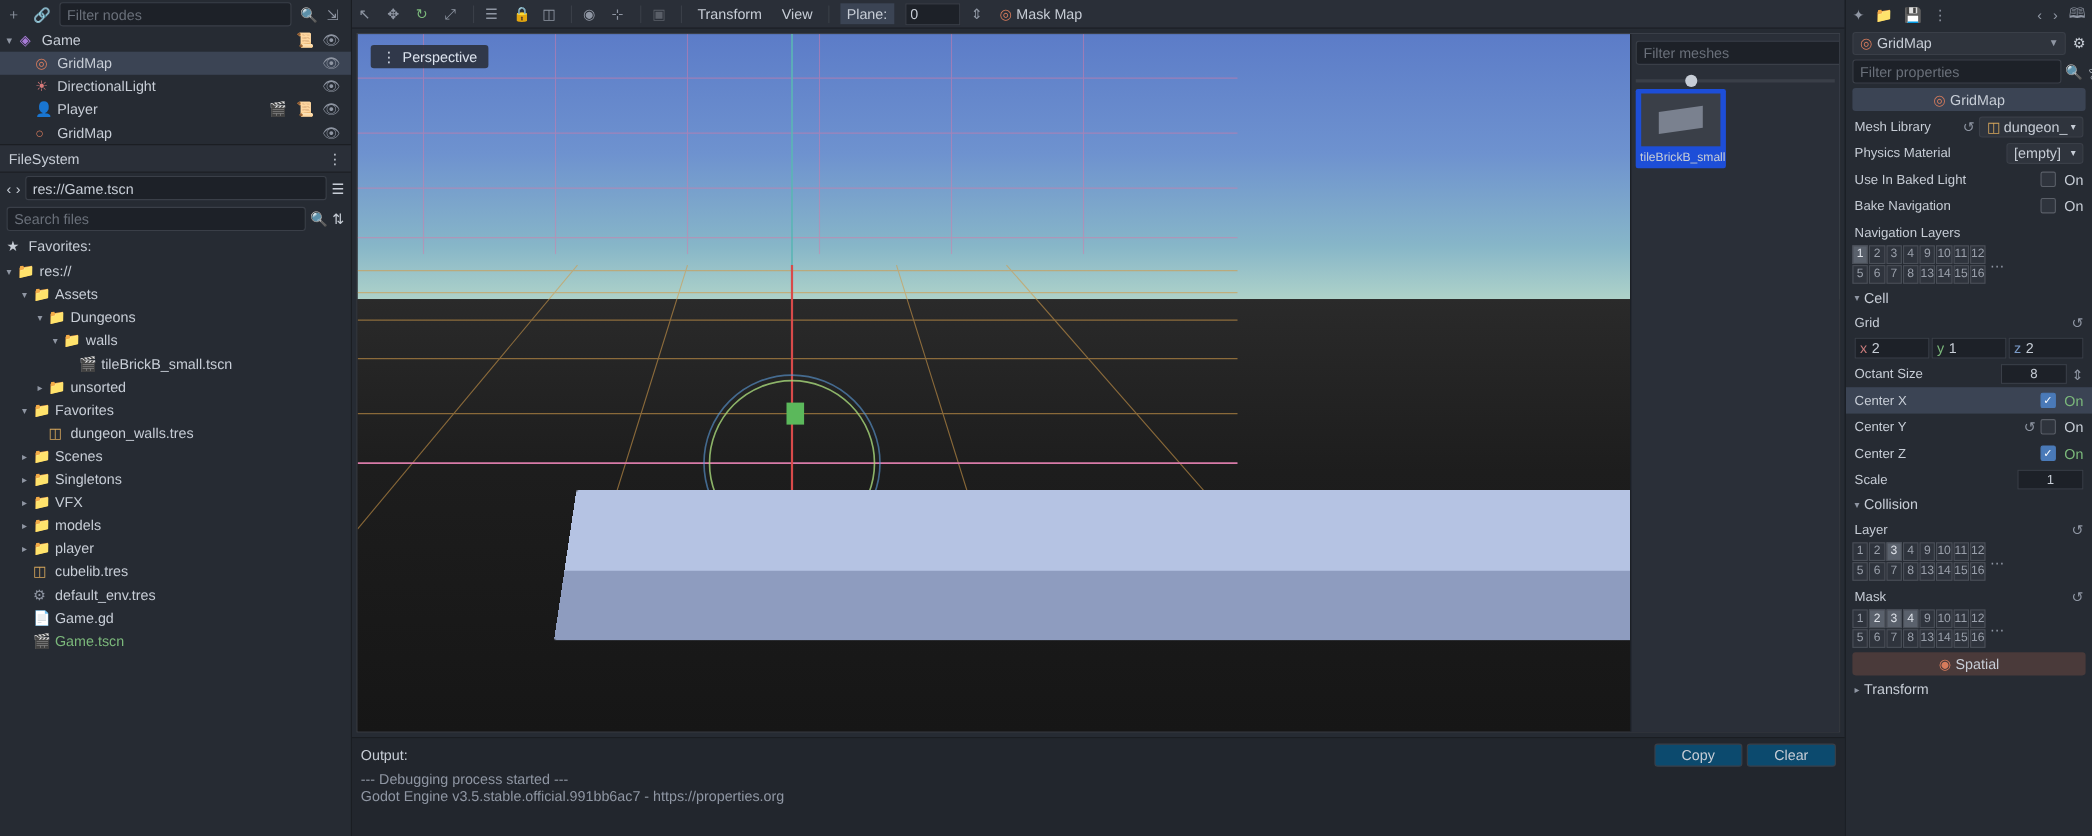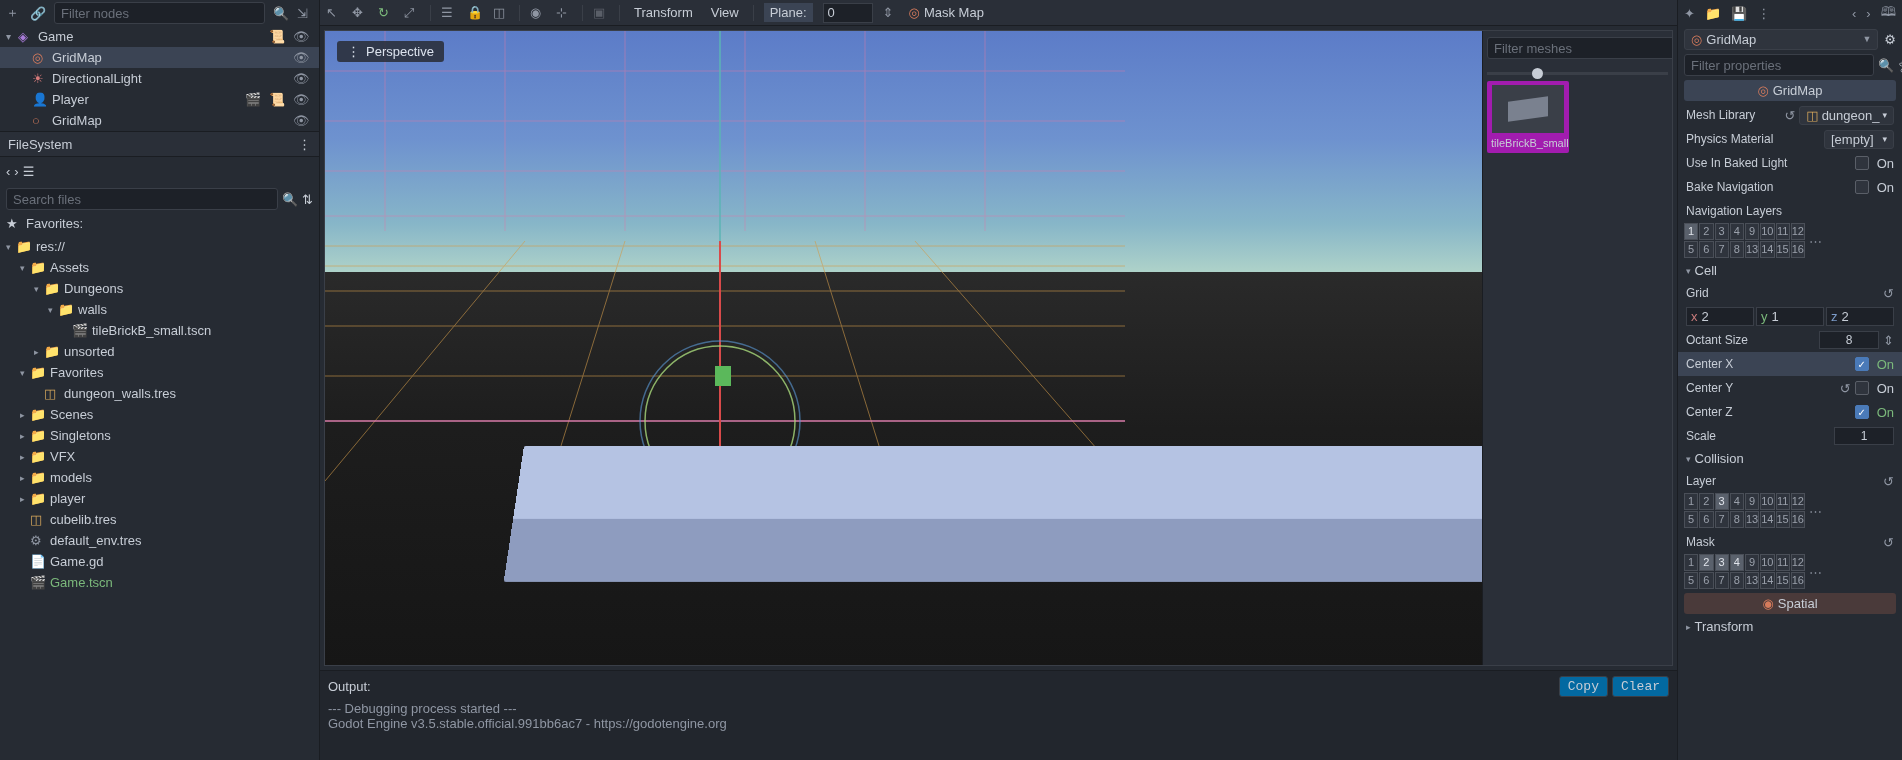--- a/index.html
+++ b/index.html
@@ -48,30 +48,30 @@
 .viewport { width: 100%; height: 100%; position: relative; background: #1d1d1d; overflow: hidden; border: 1px solid #3a3f48; }
 .sky { position: absolute; top: 0; left: 0; right: 0; height: 38%; background: linear-gradient(to bottom, #5c7cc8 0%, #6e92cf 45%, #87b6c8 80%, #aed2c9 100%); }
 .ground { position: absolute; top: 38%; left: 0; right: 0; bottom: 0; background: linear-gradient(to bottom, #2a2a2a 0%, #1d1d1d 40%, #161616 100%); }
 .perspective-badge { position: absolute; top: 10px; left: 12px; background: rgba(40,44,52,0.85); padding: 3px 10px; border-radius: 3px; color: #dce3ee; display: flex; align-items: center; gap: 6px; }
 .gizmo { position: absolute; top: 6px; right: 6px; width: 70px; height: 70px; }
 .floor-slab { position: absolute; left: 14%; right: 13%; top: 65%; height: 22%; background: linear-gradient(to bottom, #b5c3e3 0%, #b5c3e3 55%, #8e9cbf 55%, #8e9cbf 100%); transform: perspective(700px) rotateX(12deg); border-radius: 2px; }
 
 .output-panel { height: 90px; background: #22262d; border-top: 1px solid #1a1d22; padding: 4px 8px; font-family: "Consolas", monospace; font-size: 12px; position: relative; }
 .output-panel .header { display: flex; justify-content: space-between; align-items: center; height: 22px; }
 .output-panel .btns { display: flex; gap: 4px; }
-.output-panel .btn { background: #0369a1; border: 1px solid #3a3f48; padding: 2px 8px; border-radius: 3px; cursor: pointer; font-family: Liberation Mono, monospace; }
+.output-panel .btn { background: #0c4a6e; border: 1px solid #3a3f48; padding: 2px 24px; border-radius: 3px; cursor: pointer; }
 .output-log { color: #8f96a3; margin-top: 4px; white-space: pre; }
 
 
 .mesh-panel { width: 190px; position: absolute; top: 0; right: 0; background: #2a2f38; border-left: 1px solid #1a1d22; height: 100%; padding: 4px; }
 .mesh-filter { height: 26px; gap: 4px; margin-bottom: 4px; }
 .mesh-slider { width: 100%; height: 16px; display:flex; align-items:center; }
 .mesh-slider .track{flex:1;height:3px;background:#3a3f48;position:relative;}
 .mesh-slider .thumb{position:absolute;left:25%;top:-4px;width:11px;height:11px;background:#c7cdd6;border-radius:50%;}
-.mesh-item { width: 82px; text-align: center; cursor: pointer; background:#a21caf; padding:4px; border-radius:2px;}
+.mesh-item { width: 82px; text-align: center; cursor: pointer; background:#1d4ed8; padding:4px; border-radius:2px;}
 .mesh-thumb { width: 72px; height: 48px; background: #3a3f48; display: flex; align-items: center; justify-content: center; margin: 0 auto 4px; }
 .mesh-thumb .cube{width:40px;height:20px;background:#7a818f;transform:skewY(-8deg);}
 
 
 .right-panel { width: 225px; background: #262b33; border-left: 1px solid #1a1d22; }
 .insp-toolbar { height: 26px; padding: 2px 6px; gap: 10px; justify-content: space-between; }
 .insp-toolbar .ico { color: #8f96a3; cursor: pointer; }
 .obj-select { height: 26px; padding: 2px 6px; gap: 6px; }
 .obj-dropdown { flex: 1; background: #2f343d; border: 1px solid #3a3f48; border-radius: 3px; padding: 2px 6px; display: flex; align-items: center; gap: 4px; }
 .prop-filter { height: 26px; padding: 2px 6px; gap:4px; }
@@ -157,20 +157,21 @@
       </div>
     </div>
 
   <div class="fs-header">
     <span>FileSystem</span>
     <span class="ico">⋮</span>
   </div>
   <div class="fs-nav row">
     <span class="ico">‹</span>
     <span class="ico">›</span>
+    <input class="path-input" value="res://Game.tscn" style="">
     <span class="ico">☰</span>
   </div>
   <div class="fs-search row">
     <input class="filter-input" placeholder="Search files" style="">
     <span class="ico">🔍</span>
     <span class="ico">⇅</span>
   </div>
   <div class="fs-row fi0">
     <span class="ico">★</span>
     <span>Favorites:</span>
@@ -373,21 +374,21 @@
 
   <div class="output-panel">
     <div class="header">
       <span>Output:</span>
       <div class="btns">
         <span class="btn">Copy</span>
         <span class="btn">Clear</span>
       </div>
     </div>
     <div class="output-log">--- Debugging process started ---
-Godot Engine v3.5.stable.official.991bb6ac7 - https://godotengine.org</div>
+Godot Engine v3.5.stable.official.991bb6ac7 - https://properties.org</div>
   </div>
 </div>
 
 <div class="right-panel col">
   <div class="insp-toolbar row">
     <div class="row" style="gap:10px">
       <span class="ico">✦</span>
       <span class="ico">📁</span>
       <span class="ico">💾</span>
       <span class="ico">⋮</span>

